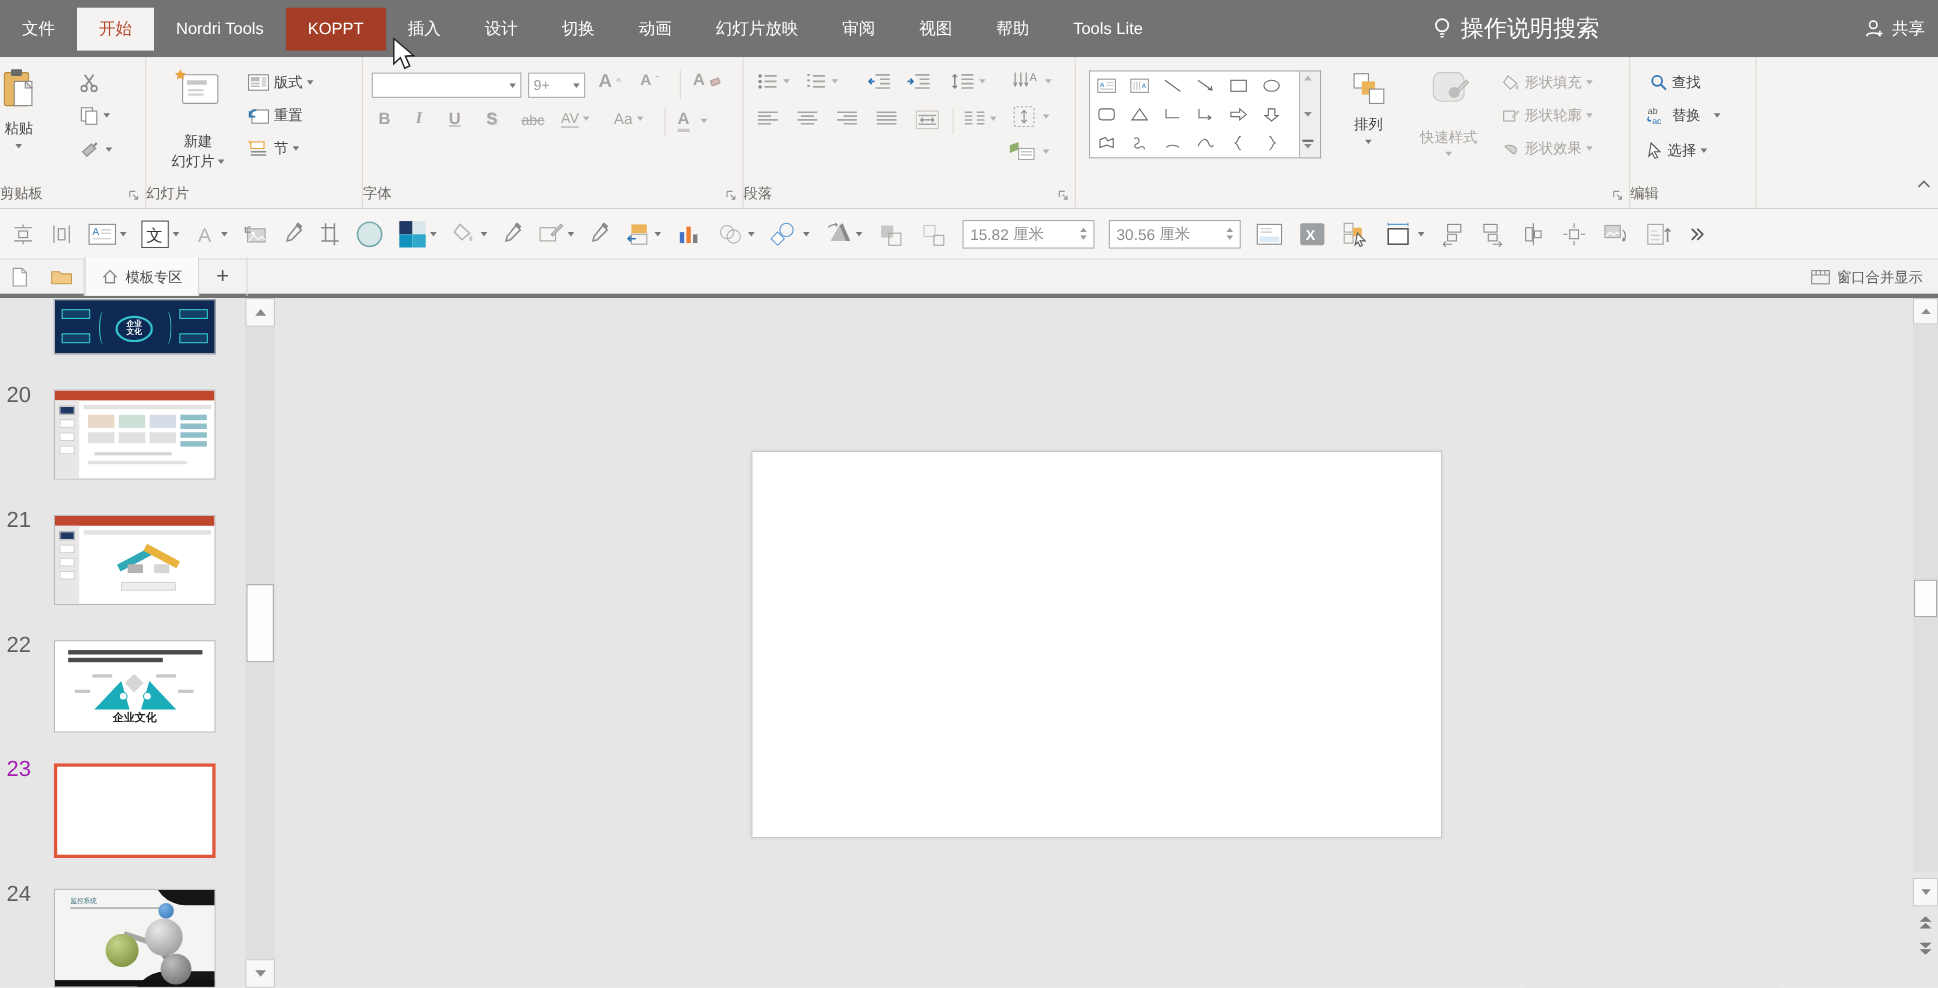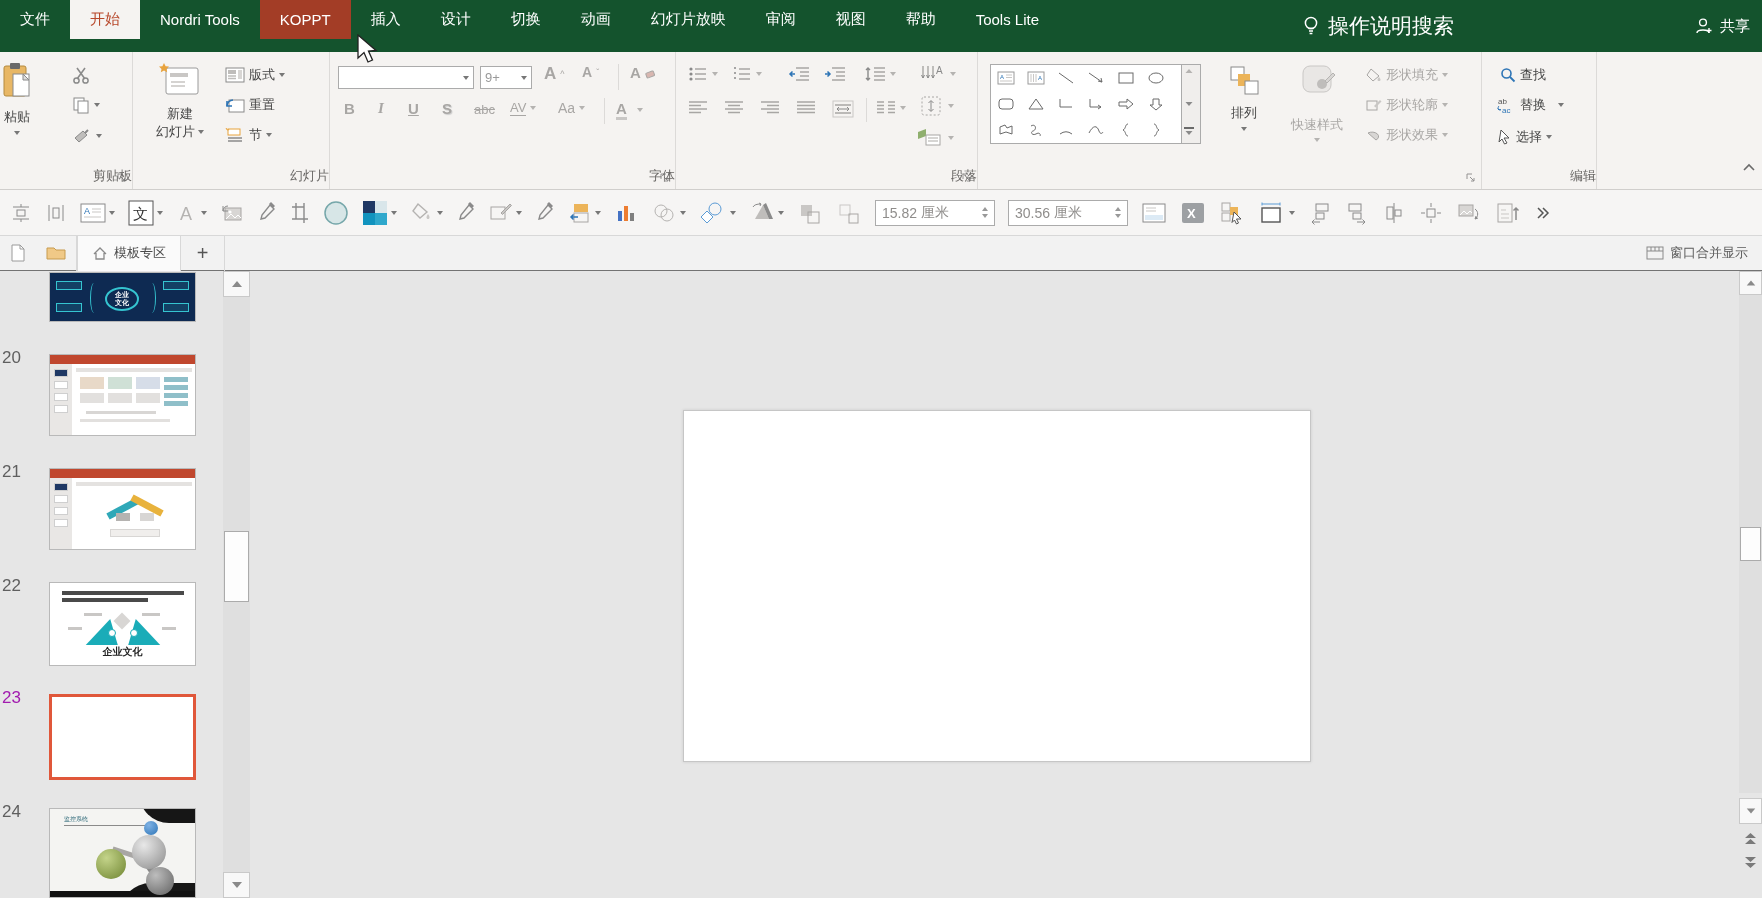--- a/index.html
+++ b/index.html
@@ -2,35 +2,35 @@
 <html><head>
 <meta charset="utf-8">
 <style>
   * { margin:0; padding:0; box-sizing:border-box; }
   html,body { width:1762px; height:898px; overflow:hidden;
     font-family:"Liberation Sans","DejaVu Sans",sans-serif; }
   .abs { position:absolute; }
   #app { position:relative; width:1762px; height:898px; background:#E6E6E6; }
 
   
-  #menubar { left:0; top:0; width:1762px; height:52px; background:#14532d;
-    display:flex; align-items:flex-start; color:#fff; }
+  #menubar { left:0; top:0; width:1762px; height:52px; background:#737373;
+    display:flex; align-items:center; color:#fff; }
   .mtab { height:39px; display:flex; align-items:center; padding:0 20px;
     font-size:15px; cursor:default; white-space:nowrap; }
   .mtab.active { background:#F5F3F1; color:#B7472A; }
   .mtab.hover { background:#A33D26; }
   .menu-right { margin-left:auto; display:flex; align-items:center; height:52px; }
   .tellme { display:flex; align-items:center; font-size:21px; gap:8px; padding-right:240px; }
   .share { display:flex; align-items:center; font-size:15px; gap:6px; padding-right:12px; }
 
   
   #ribbon { left:0; top:52px; width:1762px; height:138px; background:#F5F3F1;
     border-bottom:1px solid #D0CECC; }
   .rgroup { position:absolute; top:0; height:137px; border-right:1px solid #DCDAD8; }
-  .glabel { position:absolute; bottom:4px; left:0; right:0; text-align:right;
+  .glabel { position:absolute; bottom:4px; left:0; right:0; text-align:left;
     font-size:13px; color:#6A6866; }
   .launcher { position:absolute; bottom:5px; right:4px; width:12px; height:12px; opacity:.7; }
   .rbtn { position:absolute; display:flex; align-items:center; gap:4px;
     font-size:13px; color:#444; white-space:nowrap; cursor:default; }
   .rbtn.dis { color:#A8A6A4; }
   .bigbtn { position:absolute; display:flex; flex-direction:column; align-items:center;
     font-size:13px; color:#444; }
   .caret { width:0; height:0; border-left:3.5px solid transparent;
     border-right:3.5px solid transparent; border-top:4px solid #777; display:inline-block; }
   .dis .caret { border-top-color:#B5B3B1; }
@@ -48,32 +48,32 @@
     padding:0 10px; }
   .t2 { display:flex; align-items:center; gap:3px; }
   .sizefield { background:#fff; border:1px solid #ABABAB; height:26px; width:120px;
     display:flex; align-items:center; font-size:14px; color:#8f8d8b; padding:0 6px; gap:4px; }
   .spin { margin-left:auto; display:flex; flex-direction:column; gap:3px; align-items:center; }
   .spin-up { width:0;height:0;border-left:3px solid transparent;border-right:3px solid transparent;border-bottom:4px solid #999; }
   .spin-dn { width:0;height:0;border-left:3px solid transparent;border-right:3px solid transparent;border-top:4px solid #999; }
 
   
   #tabbar { left:0; top:236px; width:1762px; height:35px; background:#F2F2F2;
-    border-bottom:1px solid #737373; display:flex; align-items:center; font-size:13px; color:#4a4a4a; }
+    border-bottom:4px solid #737373; display:flex; align-items:center; font-size:13px; color:#4a4a4a; }
   .tbtn { height:35px; display:flex; align-items:center; padding:0 10px; }
   .doctab { height:35px; display:flex; align-items:center; gap:6px; padding:0 14px;
     border-left:1px solid #D8D8D8; border-right:1px solid #D8D8D8; background:#FAFAFA; }
   .plustab { height:35px; width:44px; display:flex; align-items:center; justify-content:center;
     border-right:1px solid #D8D8D8; font-size:20px; color:#555; }
   .winmerge { margin-left:auto; display:flex; align-items:center; gap:6px; padding-right:14px; color:#5a5a5a; }
 
   
   #content { left:0; top:271px; width:1762px; height:627px; background:#E6E6E6; }
 
-  .slidenum { position:absolute; left:2px; width:30px; text-align:left; font-size:17px; color:#5f5f5f; }
+  .slidenum { position:absolute; left:2px; width:30px; text-align:center; font-size:20px; color:#5f5f5f; }
   .thumb { position:absolute; left:49px; width:147px; background:#fff;
     border:1px solid #B9B9B9; overflow:hidden; }
   .thumb.selected { border:3px solid #E0573A; }
 
   
   .navy { background:#0E2A52; }
   .redstrip { position:absolute; left:0; top:0; right:0; height:9px; background:#C0472E; }
   .leftstrip { position:absolute; left:0; top:9px; bottom:0; width:22px; background:#E9E7E5; }
   .ministile { position:absolute; background:#fff; border:1px solid #CFCFCF; width:14px; height:8px; left:4px; }
   .bar { position:absolute; background:#D8D6D4; }
@@ -181,21 +181,21 @@
     </div>
 
     <div class="rgroup" style="left:133px;width:197px">
       <div class="bigbtn" style="left:16px;top:10px;width:62px">
         <svg width="44" height="38" viewBox="0 0 44 38">
           <rect x="8" y="6" width="32" height="26" rx="2" fill="#fff" stroke="#9a9a9a"></rect>
           <rect x="12" y="11" width="18" height="4" fill="#C9C7C5"></rect>
           <path d="M13 20 h14 M13 24 h14" stroke="#D5D3D1" stroke-width="2"></path>
           <path d="M6 1 l1.6 3.2 3.4.4 -2.5 2.3 .7 3.4 -3.2-1.7 -3.2 1.7 .7-3.4 L1 4.6 l3.4-.4 z" fill="#E8A33D"></path>
         </svg>
-        <span style="margin-top:5px">新建</span>
+        <span style="margin-top:20px">新建</span>
         <span style="display:flex;align-items:center;gap:3px">
           <span>幻灯片</span>
           <span class="caret"></span>
         </span>
       </div>
       <div class="rbtn" style="left:92px;top:14px">
         <svg width="20" height="16" viewBox="0 0 20 16">
             <rect x="1" y="1" width="18" height="14" fill="#fff" stroke="#8a8a8a"></rect>
             <rect x="3" y="3" width="8" height="4" fill="#BFBDBB"></rect>
             <path d="M3 9 h8 M3 11.5 h8" stroke="#BFBDBB" stroke-width="1.4"></path>

